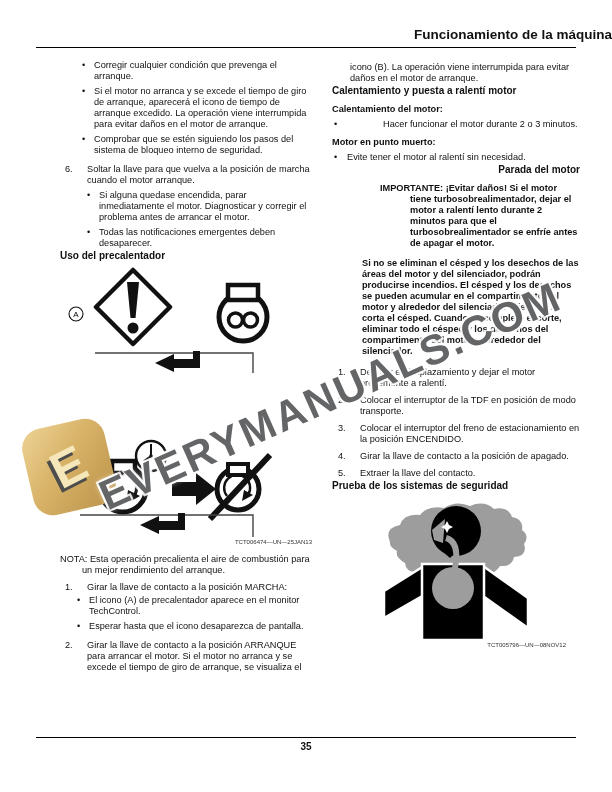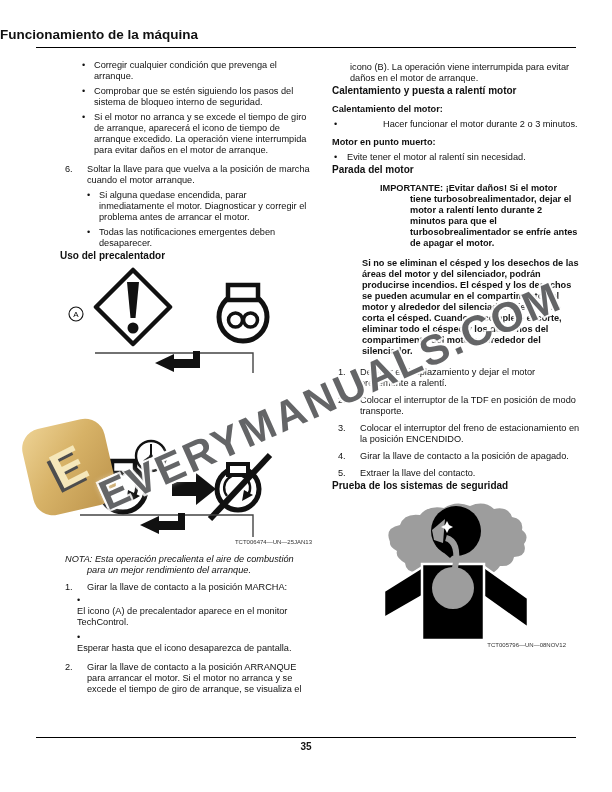--- a/index.html
+++ b/index.html
@@ -2,58 +2,58 @@
 <html><head>
 <meta charset="utf-8">
 <style>
   html,body{margin:0;padding:0;background:#e8e8e8;}
   .page{
     position:relative;width:612px;height:792px;background:#ffffff;
     font-family:"Liberation Sans","DejaVu Sans",sans-serif;color:#111;
     overflow:hidden;margin:0 auto;
   }
   
-  .hdr-title{position:absolute;top:27px;left:0;width:100%;text-align:left;
+  .hdr-title{position:absolute;top:27px;left:0;width:100%;text-align:right;
     font-size:13.5px;font-weight:bold;}
   .hdr-rule{position:absolute;top:47px;left:36px;width:540px;border-top:1.5px solid #000;}
   .ftr-rule{position:absolute;top:737px;left:36px;width:540px;border-top:1.5px solid #000;}
   .page-num{position:absolute;top:741px;left:0;width:100%;text-align:center;
     font-size:10px;font-weight:bold;}
 
   
   .col{position:absolute;top:56px;font-size:9.2px;line-height:11px;}
   .col-left{left:60px;width:252px;}
   .col-right{left:332px;width:248px;}
 
   h2.sec{font-size:10px;line-height:13px;font-weight:bold;margin:0;}
   p{margin:0;}
 
   
   .brow{display:flex;margin-top:4px;}
   .brow .dot{flex:none;width:12px;}
   .brow .dot::before{content:"\2022";}
   .b-top{margin-left:22px;}
   .b-sub6{margin-left:27px;}
-  .b-substep{margin-left:17px;flex-direction:column;}
+  .b-substep{margin-left:17px;}
 
   
   .nrow{display:flex;margin-top:6px;}
   .nrow .num{flex:none;width:22px;}
   .nrow .txt{flex:1;}
   .nl{margin-left:5px;}
   .nr{margin-left:6px;}
 
-  .hang-nota{margin-left:5px;padding-left:22px;text-indent:-22px;
-    font-style:italic;margin-top:8px;}
+  .hang-nota{padding-left:22px;text-indent:-22px;
+    margin-top:8px;}
   .hang-imp{padding-left:30px;text-indent:-30px;font-weight:bold;margin-top:7px;margin-left:48px;}
   .imp2{padding-left:30px;font-weight:bold;margin-top:9px;}
   .cont-para{padding-left:18px;margin-top:6px;}
   .boldlabel{font-weight:bold;margin-top:7px;}
   .mt-sec1{margin-top:30px;}
-  .mt-sec2{margin-top:26px;}
+  .mt-sec2{margin-top:26px;text-align:right;}
   .mt-sec3{margin-top:20px;}
   .mt-heading-pre{margin-top:24px;}
 
   figure{margin:0;}
   .fig1{margin-top:5px;}
   .fig1 svg{display:block;}
   .fig2{margin-top:8px;}
   .fig2 svg{display:block;margin:0 auto;}
   .figcap{font-size:6px;color:#333;text-align:right;line-height:7px;}
   .cap1{margin-top:0px;padding-right:0px;}
@@ -89,25 +89,25 @@
   <div class="hdr-rule"></div>
 
   <div class="col col-left">
 
     <div class="brow b-top">
       <span class="dot"></span>
       <span class="txt">Corregir cualquier condición que prevenga el arranque.</span>
     </div>
     <div class="brow b-top">
       <span class="dot"></span>
+      <span class="txt">Si el motor no arranca y se excede el tiempo de giro de arranque, aparecerá el icono de tiempo de arranque excedido. La operación viene interrumpida para evitar daños en el motor de arranque.</span>
+    </div>
+    <div class="brow b-top">
+      <span class="dot"></span>
       <span class="txt">Comprobar que se estén siguiendo los pasos del sistema de bloqueo interno de seguridad.</span>
-    </div>
-    <div class="brow b-top">
-      <span class="dot"></span>
-      <span class="txt">Si el motor no arranca y se excede el tiempo de giro de arranque, aparecerá el icono de tiempo de arranque excedido. La operación viene interrumpida para evitar daños en el motor de arranque.</span>
     </div>
 
     <div class="nrow nl" style="margin-top:8px;">
       <span class="num">6.</span>
       <span class="txt">Soltar la llave para que vuelva a la posición de marcha cuando el motor arranque.</span>
     </div>
     <div class="brow b-sub6">
       <span class="dot"></span>
       <span class="txt">Si alguna quedase encendida, parar inmediatamente el motor. Diagnosticar y corregir el problema antes de arrancar el motor.</span>
     </div>

